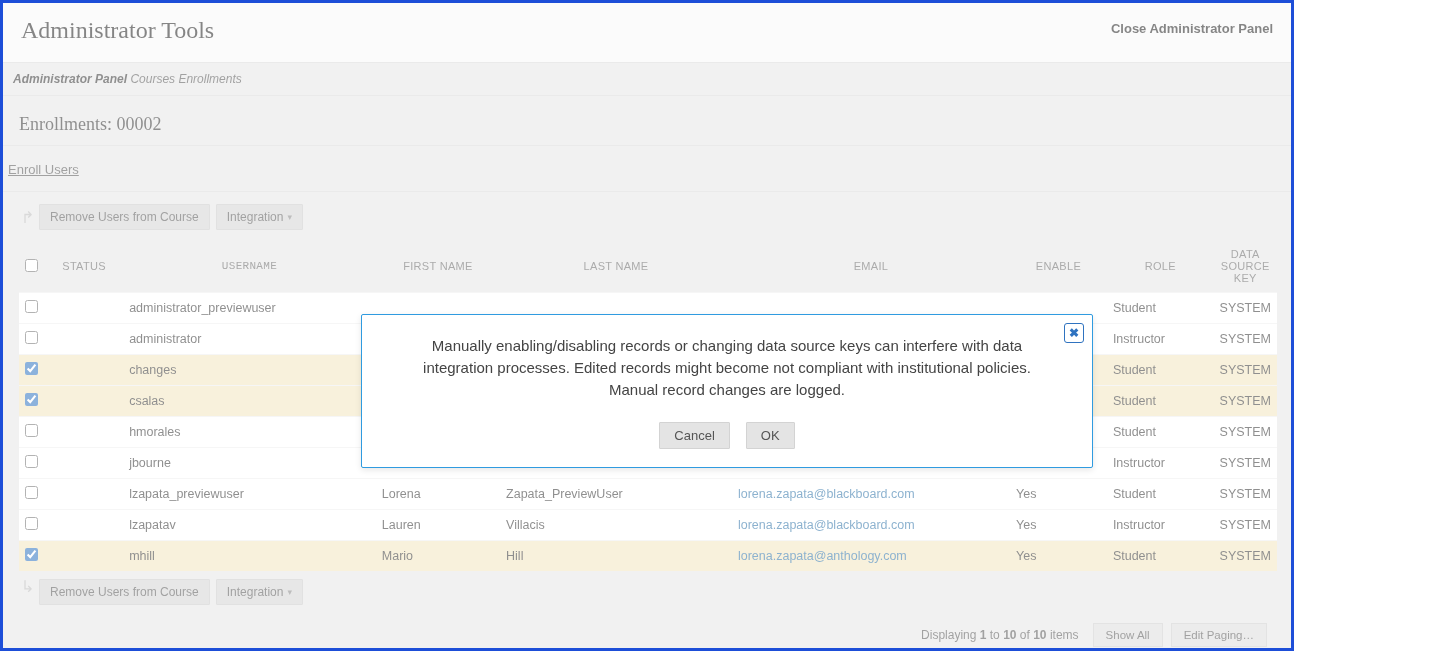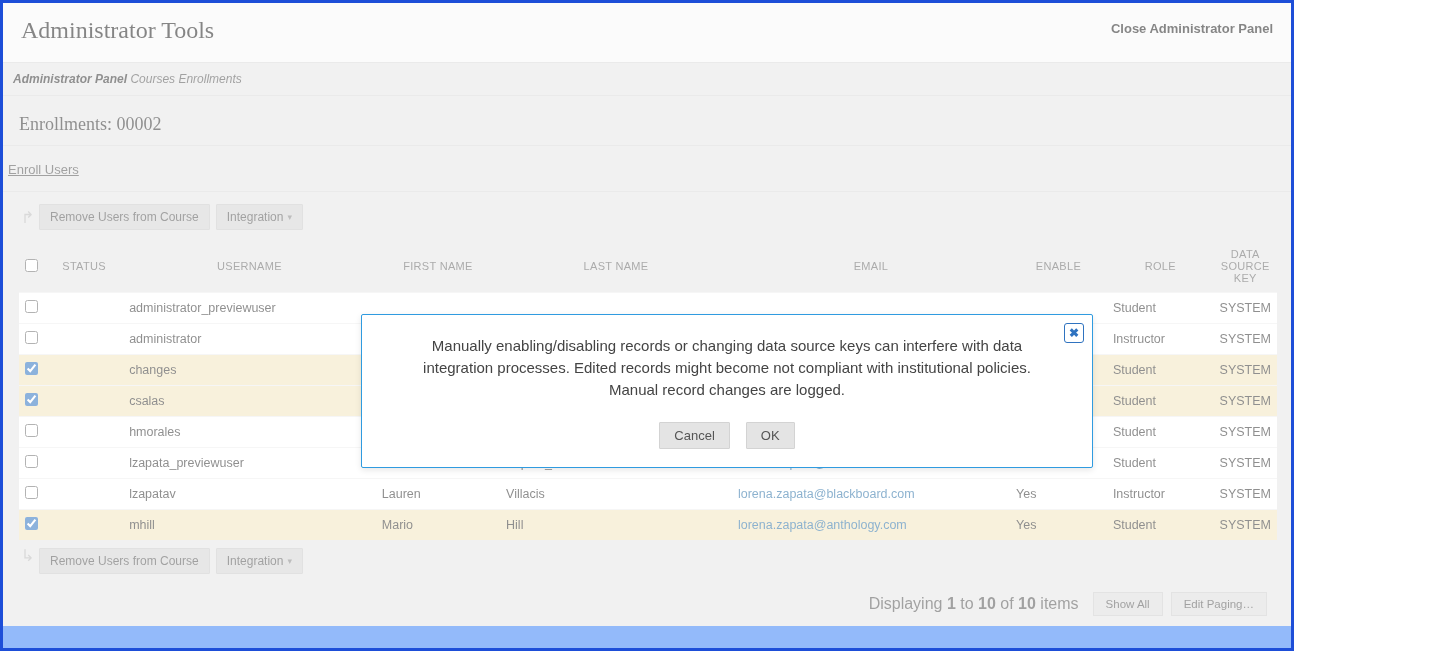--- a/index.html
+++ b/index.html
@@ -24,21 +24,21 @@
   .arrow-guide.bottom { top: 6px; }
   table.enroll { width: calc(100% - 6px); border-collapse: collapse; font-size: 12.5px; color: #333; margin-left: 4px;}
   table.enroll thead th { text-align: center; font-weight: 400; color: #666; font-size: 11px; padding: 8px 6px; letter-spacing: 0.3px;}
   table.enroll tbody td { padding: 7px 6px; border-top: 1px solid #eee; background: #fff;}
   table.enroll tbody tr.sel td { background: #f3e6bf;}
   table.enroll tbody tr td:first-child { width: 26px; text-align: center;}
   table.enroll tbody tr td.status-col { width: 80px;}
   table.enroll thead th:first-child { width: 26px; text-align: center;}
   .email-link { color: #2f73a8; cursor: pointer;}
   .footer { display: flex; justify-content: flex-end; align-items: center; padding: 10px 12px 10px 12px; background: #e6e6e6; gap: 8px;}
-  .footer-text { font-size: 16px; color: #555; margin-right: 6px;}
+  .footer-text { font-size: 12px; color: #555; margin-right: 6px;}
   .footer-btn { background: #dcdcdc; border: 1px solid #ccc; color: #555; font-size: 11.5px; padding: 5px 12px; cursor: pointer;}
   
   .overlay { position: absolute; inset: 0; background: rgba(255,255,255,0.45);}
   .modal { position: absolute; left: 358px; top: 311px; width: 732px; background: #fff; border: 1px solid #2f9be0; border-radius: 2px; box-shadow: 0 2px 6px rgba(0,0,0,0.1); padding: 20px 26px 18px 26px; text-align: center;}
   .modal h2 { font-family: "Segoe UI Light","Segoe UI",Arial,sans-serif; font-weight: 400; font-size: 24px; color: #333; margin-bottom: 16px;}
   .modal p { font-size: 15px; color: #444; line-height: 1.45; margin-bottom: 22px; padding: 0 10px;}
   .modal-close { position: absolute; right: 8px; top: 8px; width: 20px; height: 20px; border: 1px solid #2f73c0; border-radius: 3px; color: #2f73c0; font-size: 12px; font-weight: 700; line-height: 18px; text-align: center; cursor: pointer; background: #fff;}
   .modal-buttons { display: flex; justify-content: center; gap: 16px;}
   .modal-btn { background: #e4e4e4; border: 1px solid #d3d3d3; color: #555; font-size: 13px; padding: 5px 14px; cursor: pointer; border-radius: 1px;}
   input[type="checkbox"] { accent-color: #2f73c0; }
@@ -72,21 +72,21 @@
           <span>Integration</span>
           <span class="chev">▾</span>
         </button>
       </div>
 
       <table class="enroll">
         <thead>
           <tr>
             <th><input type="checkbox" style=""></th>
             <th>STATUS</th>
-            <th style="width:260px;">USERNAME</th>
+            <th style="width:260px;font-family:Liberation Mono, monospace;">USERNAME</th>
             <th style="width:130px;">FIRST NAME</th>
             <th style="width:240px;">LAST NAME</th>
             <th style="width:285px;">EMAIL</th>
             <th style="width:100px;">ENABLE</th>
             <th style="width:110px;">ROLE</th>
             <th>DATA SOURCE KEY</th>
           </tr>
         </thead>
         <tbody id="tbody">
             <tr>
@@ -140,20 +140,31 @@
               <td></td>
               <td></td>
               <td></td>
               <td></td>
               <td>Student</td>
               <td>SYSTEM</td>
             </tr>
             <tr>
               <td><input type="checkbox" style=""></td>
               <td class="status-col"></td>
+              <td>jbourne</td>
+              <td></td>
+              <td></td>
+              <td></td>
+              <td></td>
+              <td>Instructor</td>
+              <td>SYSTEM</td>
+            </tr>
+            <tr>
+              <td><input type="checkbox" style=""></td>
+              <td class="status-col"></td>
               <td>lzapata_previewuser</td>
               <td>Lorena</td>
               <td>Zapata_PreviewUser</td>
               <td><span class="email-link">lorena.zapata@blackboard.com</span></td>
               <td>Yes</td>
               <td>Student</td>
               <td>SYSTEM</td>
             </tr>
             <tr>
               <td><input type="checkbox" style=""></td>

